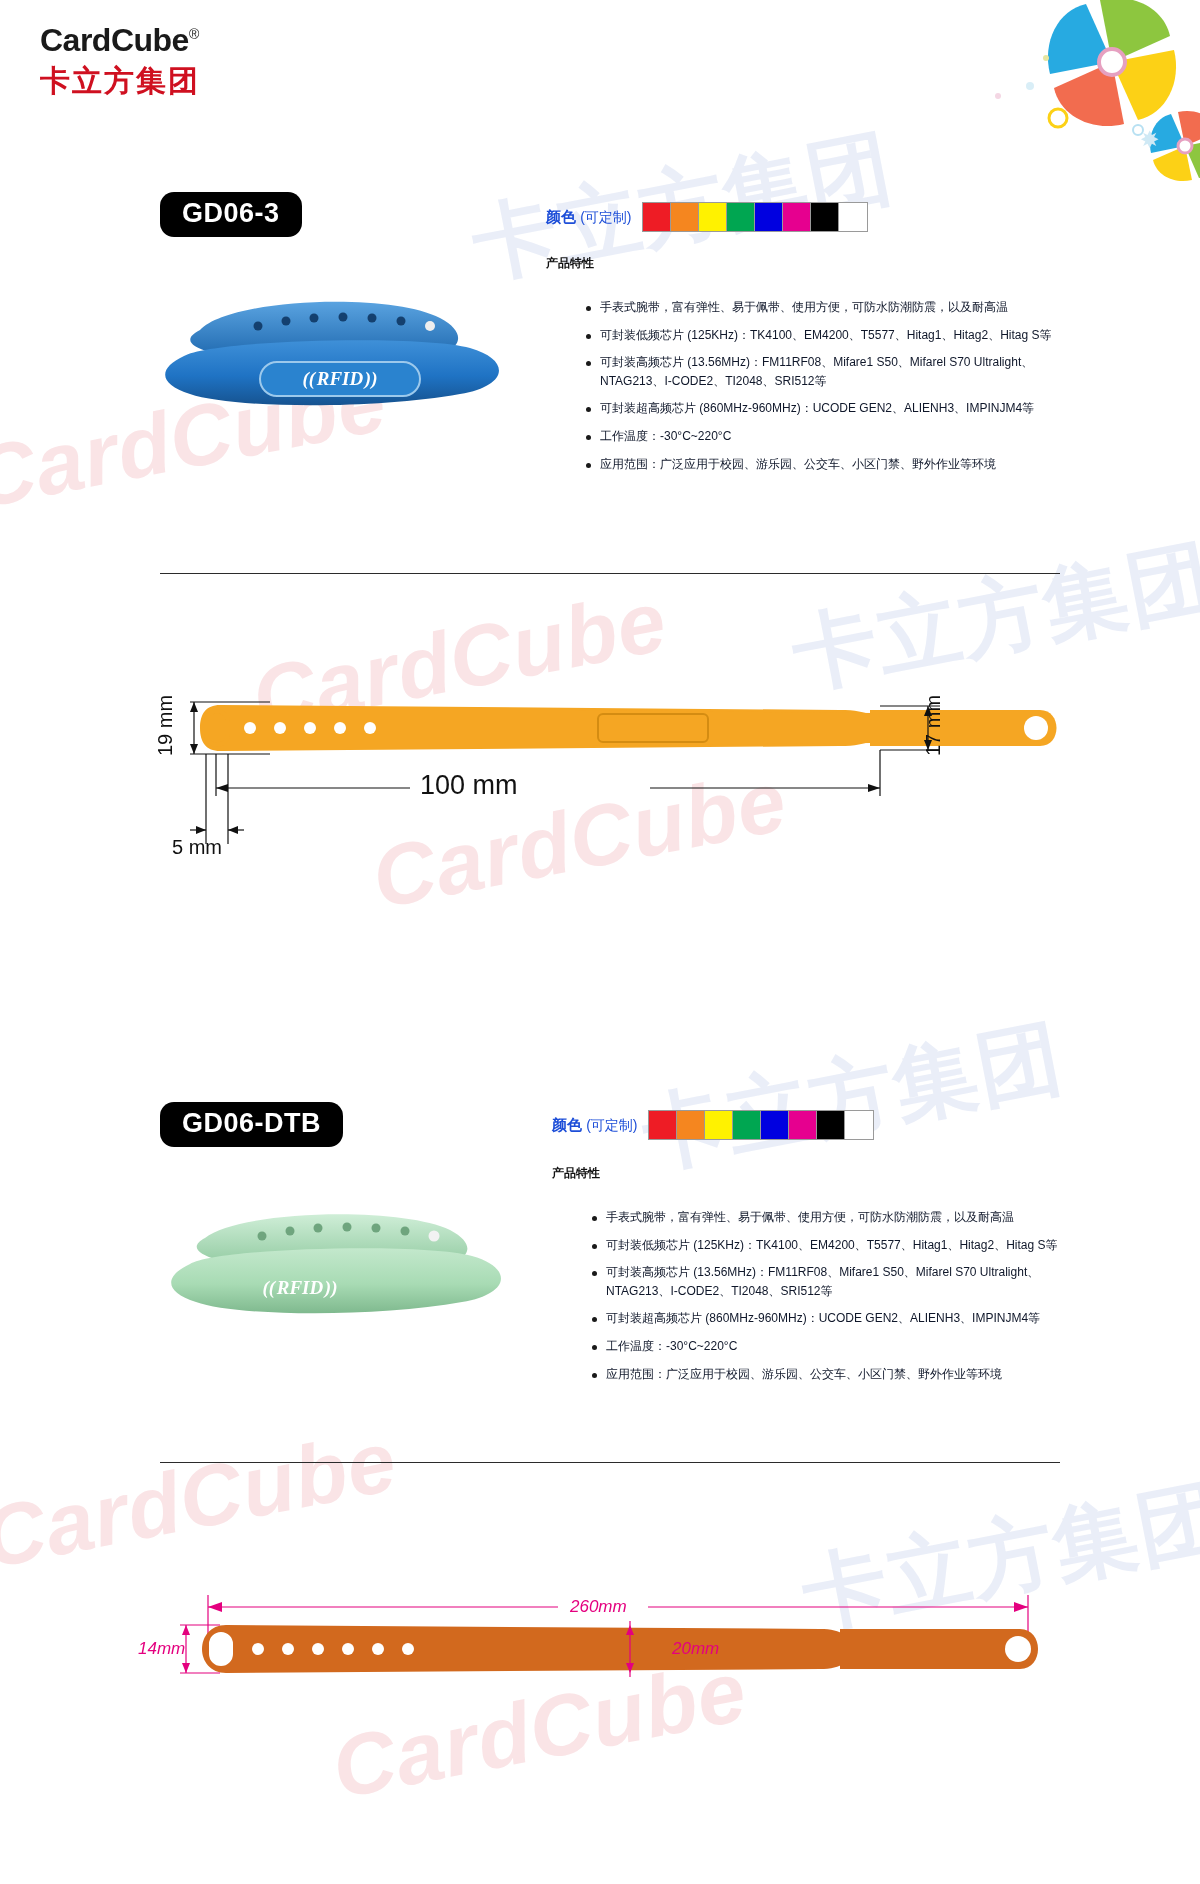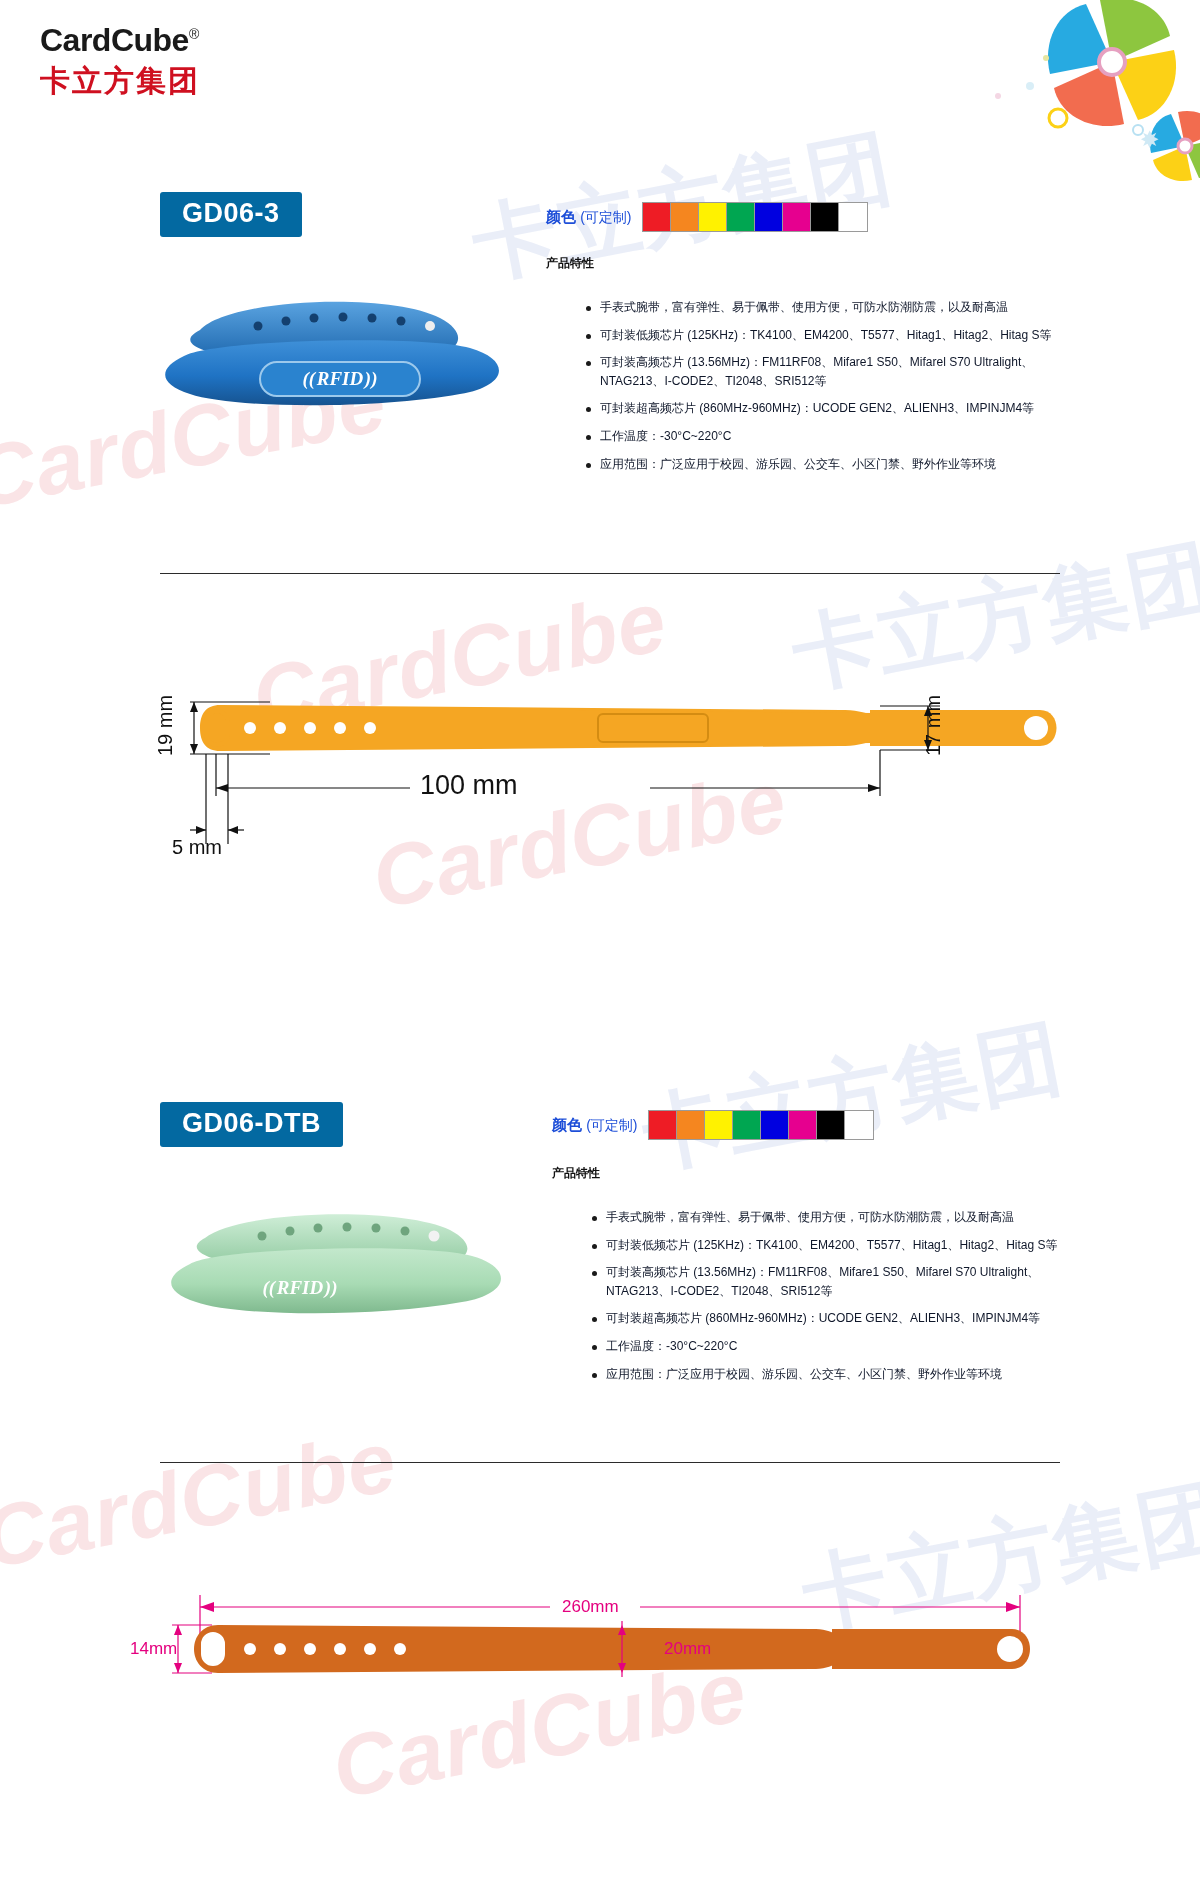--- a/index.html
+++ b/index.html
@@ -37,24 +37,24 @@
   .logo .row2 {
     font-size: 30px; font-weight: bold; color: #cf1020; margin-top: 2px;
     letter-spacing: 2px;
   }
 
   
   .pinwheel { position:absolute; right:0; top:0; width: 320px; height: 190px; overflow: hidden; }
 
   .model-badge {
     position: absolute;
-    background: #0369a1; color: #fff;
+    background: #000000; color: #fff;
     font-size: 27px; font-weight: bold;
     padding: 6px 22px 8px 22px;
-    border-radius: 3px;
+    border-radius: 14px;
     letter-spacing: 0.5px;
     white-space: nowrap;
   }
 
   .color-row { position: absolute; display: flex; align-items: center; }
   .color-row .label {
     font-size: 15px; color: #1d4ed8; font-weight: bold; margin-right: 10px; white-space: nowrap;
   }
   .color-row .label .small { font-weight: normal; font-size: 14px; }
   .swatches { display: flex; border: 1px solid #9a9a9a; }
@@ -304,21 +304,21 @@
     <circle cx="226" cy="28" r="4.5" fill="#6fa57e"></circle>
     <circle cx="255" cy="31" r="4.5" fill="#6fa57e"></circle>
     <circle cx="284" cy="36" r="5.5" fill="#f2f2f2"></circle>
     <path d="M40,64 C66,48 272,42 322,56 C364,68 360,94 312,102 C222,118 84,116 46,102 C14,92 14,76 40,64 Z" fill="url(#gr1)"></path>
     <text x="150" y="94" font-family="Liberation Serif, serif" font-size="19" font-style="italic" font-weight="bold" fill="#ffffff" text-anchor="middle">(( RFID ))</text>
   </svg>
 </div>
 
 <div class="divider" style="left:160px; top:1462px; width:900px;"></div>
 
-<div class="dim" style="left:172px; top:1555px;">
+<div class="dim" style="left:180px; top:1555px;font-style:italic;">
   <svg width="880" height="180" viewBox="0 0 880 180">
 
     <line x1="28" y1="40" x2="28" y2="86" stroke="#e4007f" stroke-width="1.2"></line>
     <line x1="848" y1="40" x2="848" y2="86" stroke="#e4007f" stroke-width="1.2"></line>
     <line x1="28" y1="52" x2="378" y2="52" stroke="#e4007f" stroke-width="1.2"></line>
     <line x1="468" y1="52" x2="848" y2="52" stroke="#e4007f" stroke-width="1.2"></line>
     <polygon points="28,52 42,47 42,57" fill="#e4007f"></polygon>
     <polygon points="848,52 834,47 834,57" fill="#e4007f"></polygon>
 
     <path d="M46,70 L640,74 C662,74 672,82 672,94 C672,106 662,114 640,114 L46,118 C30,118 22,106 22,94 C22,82 30,70 46,70 Z" fill="#d2691e"></path>

